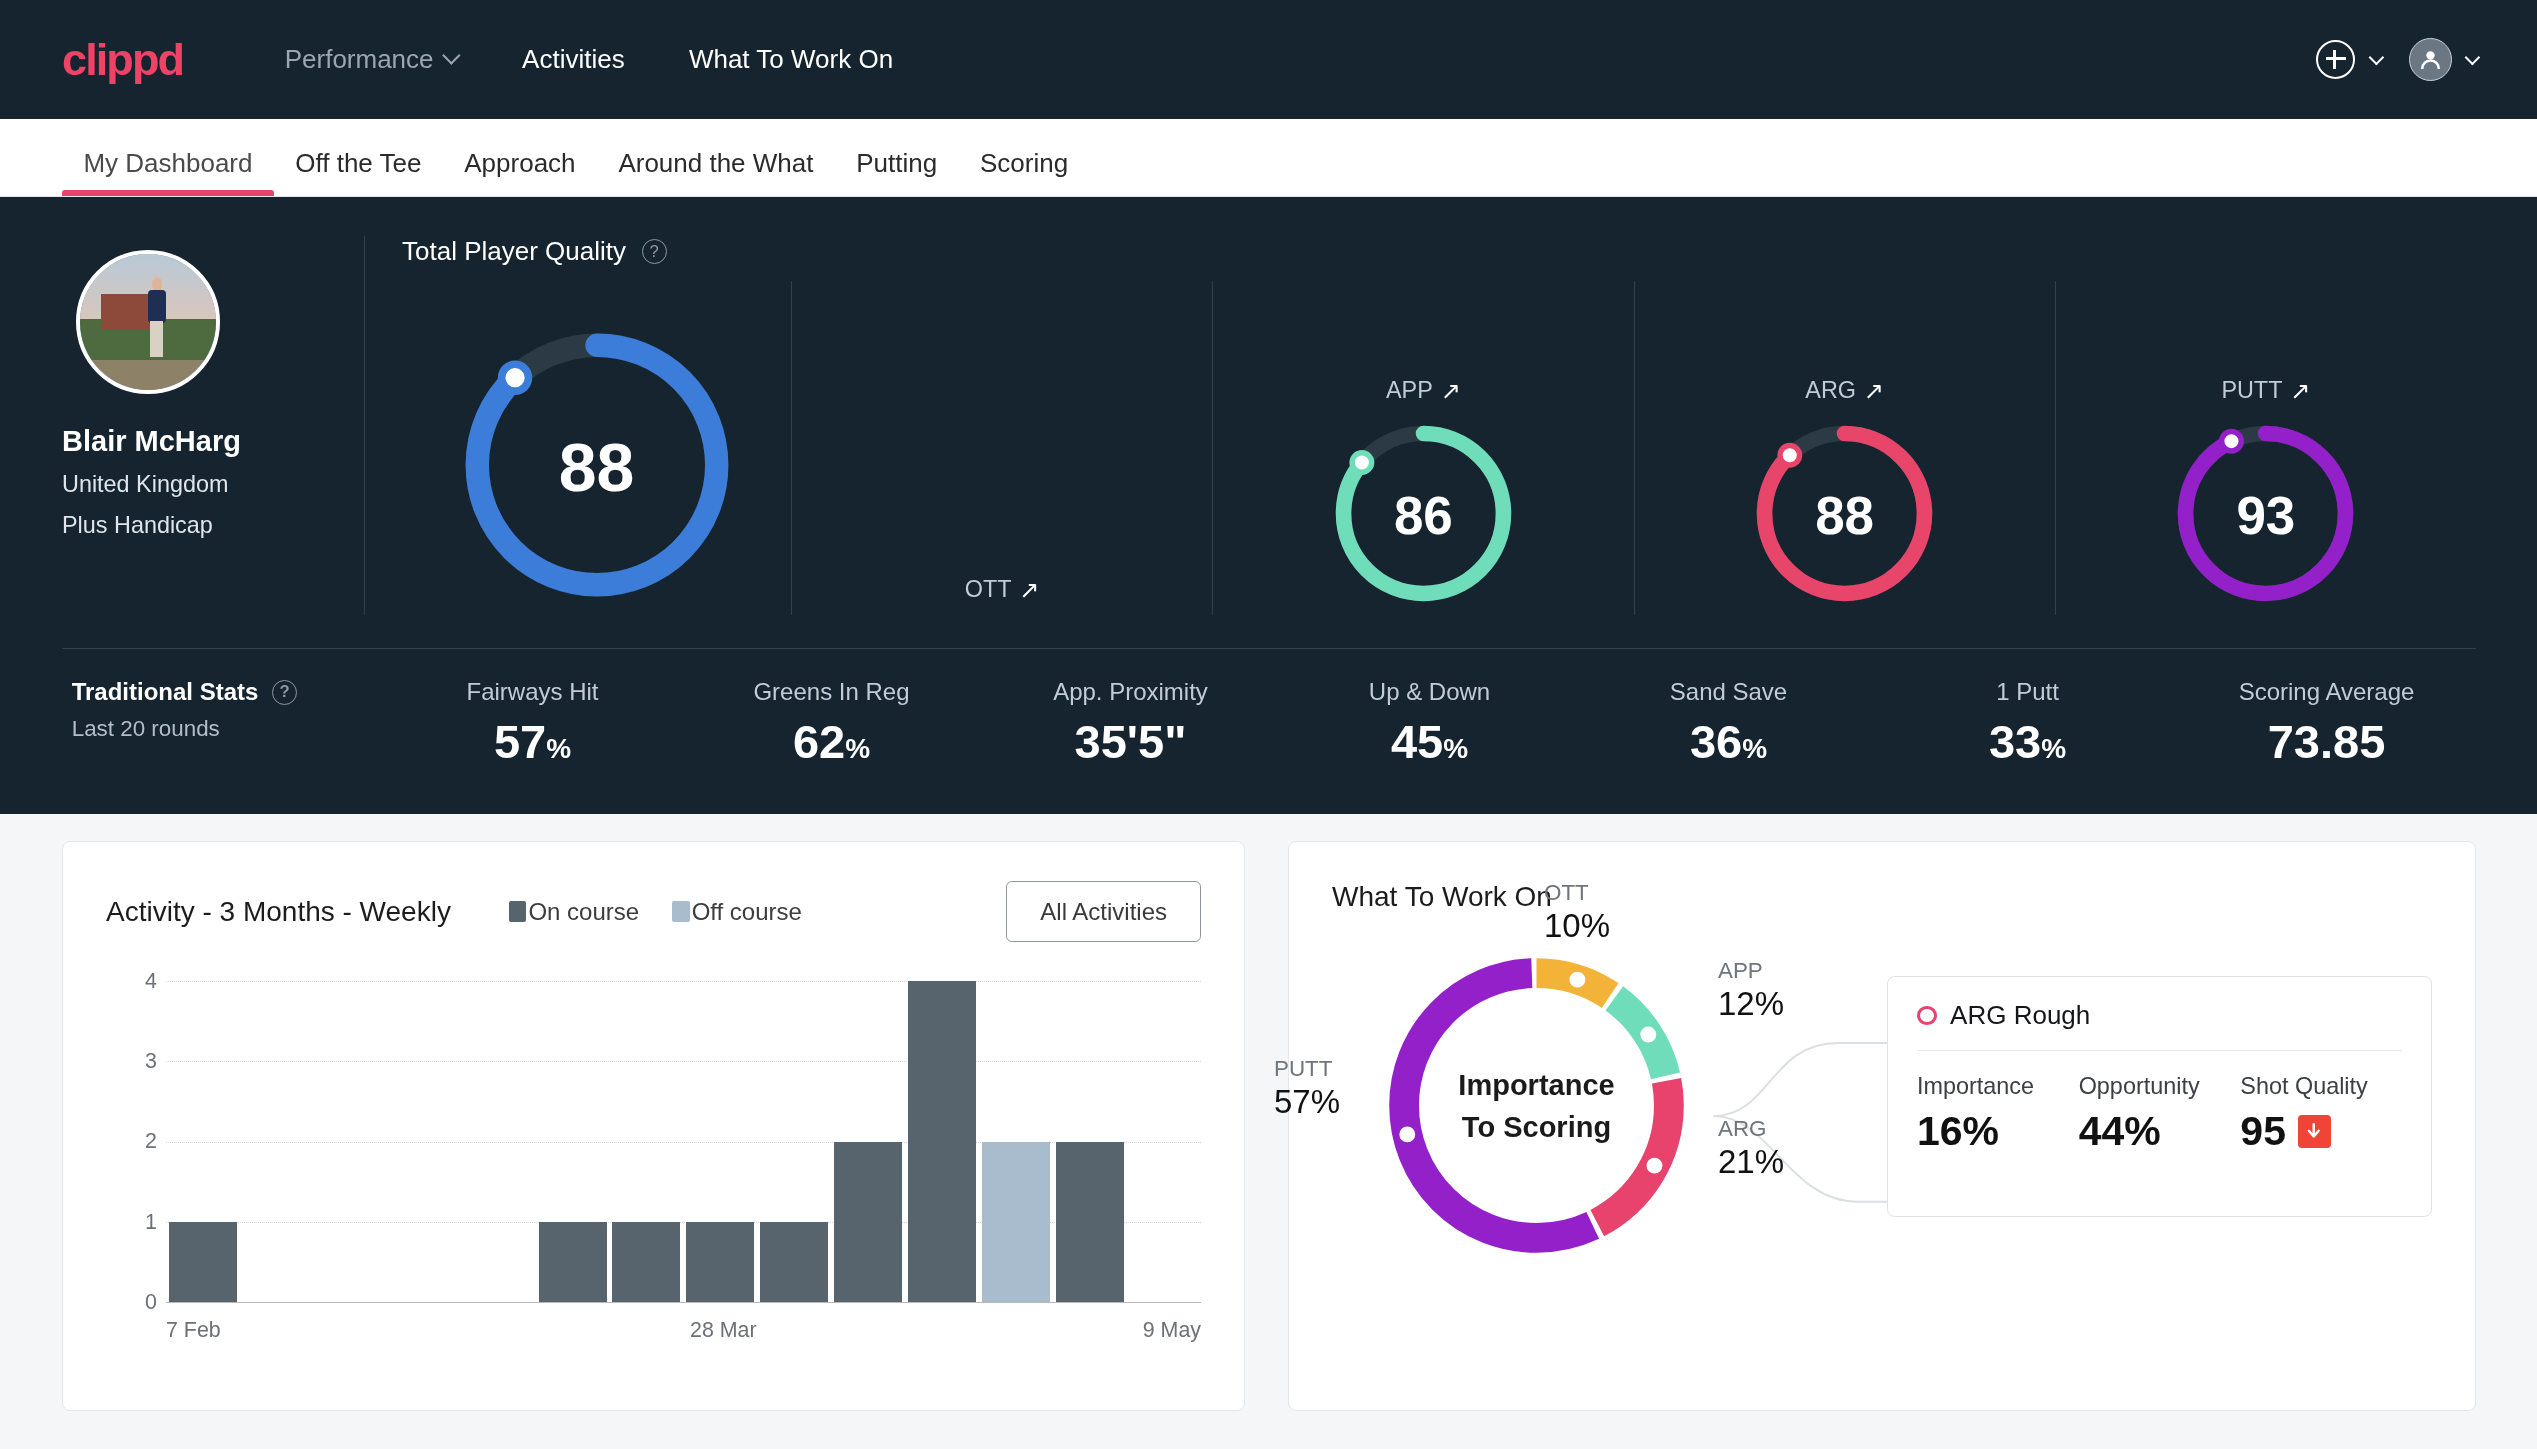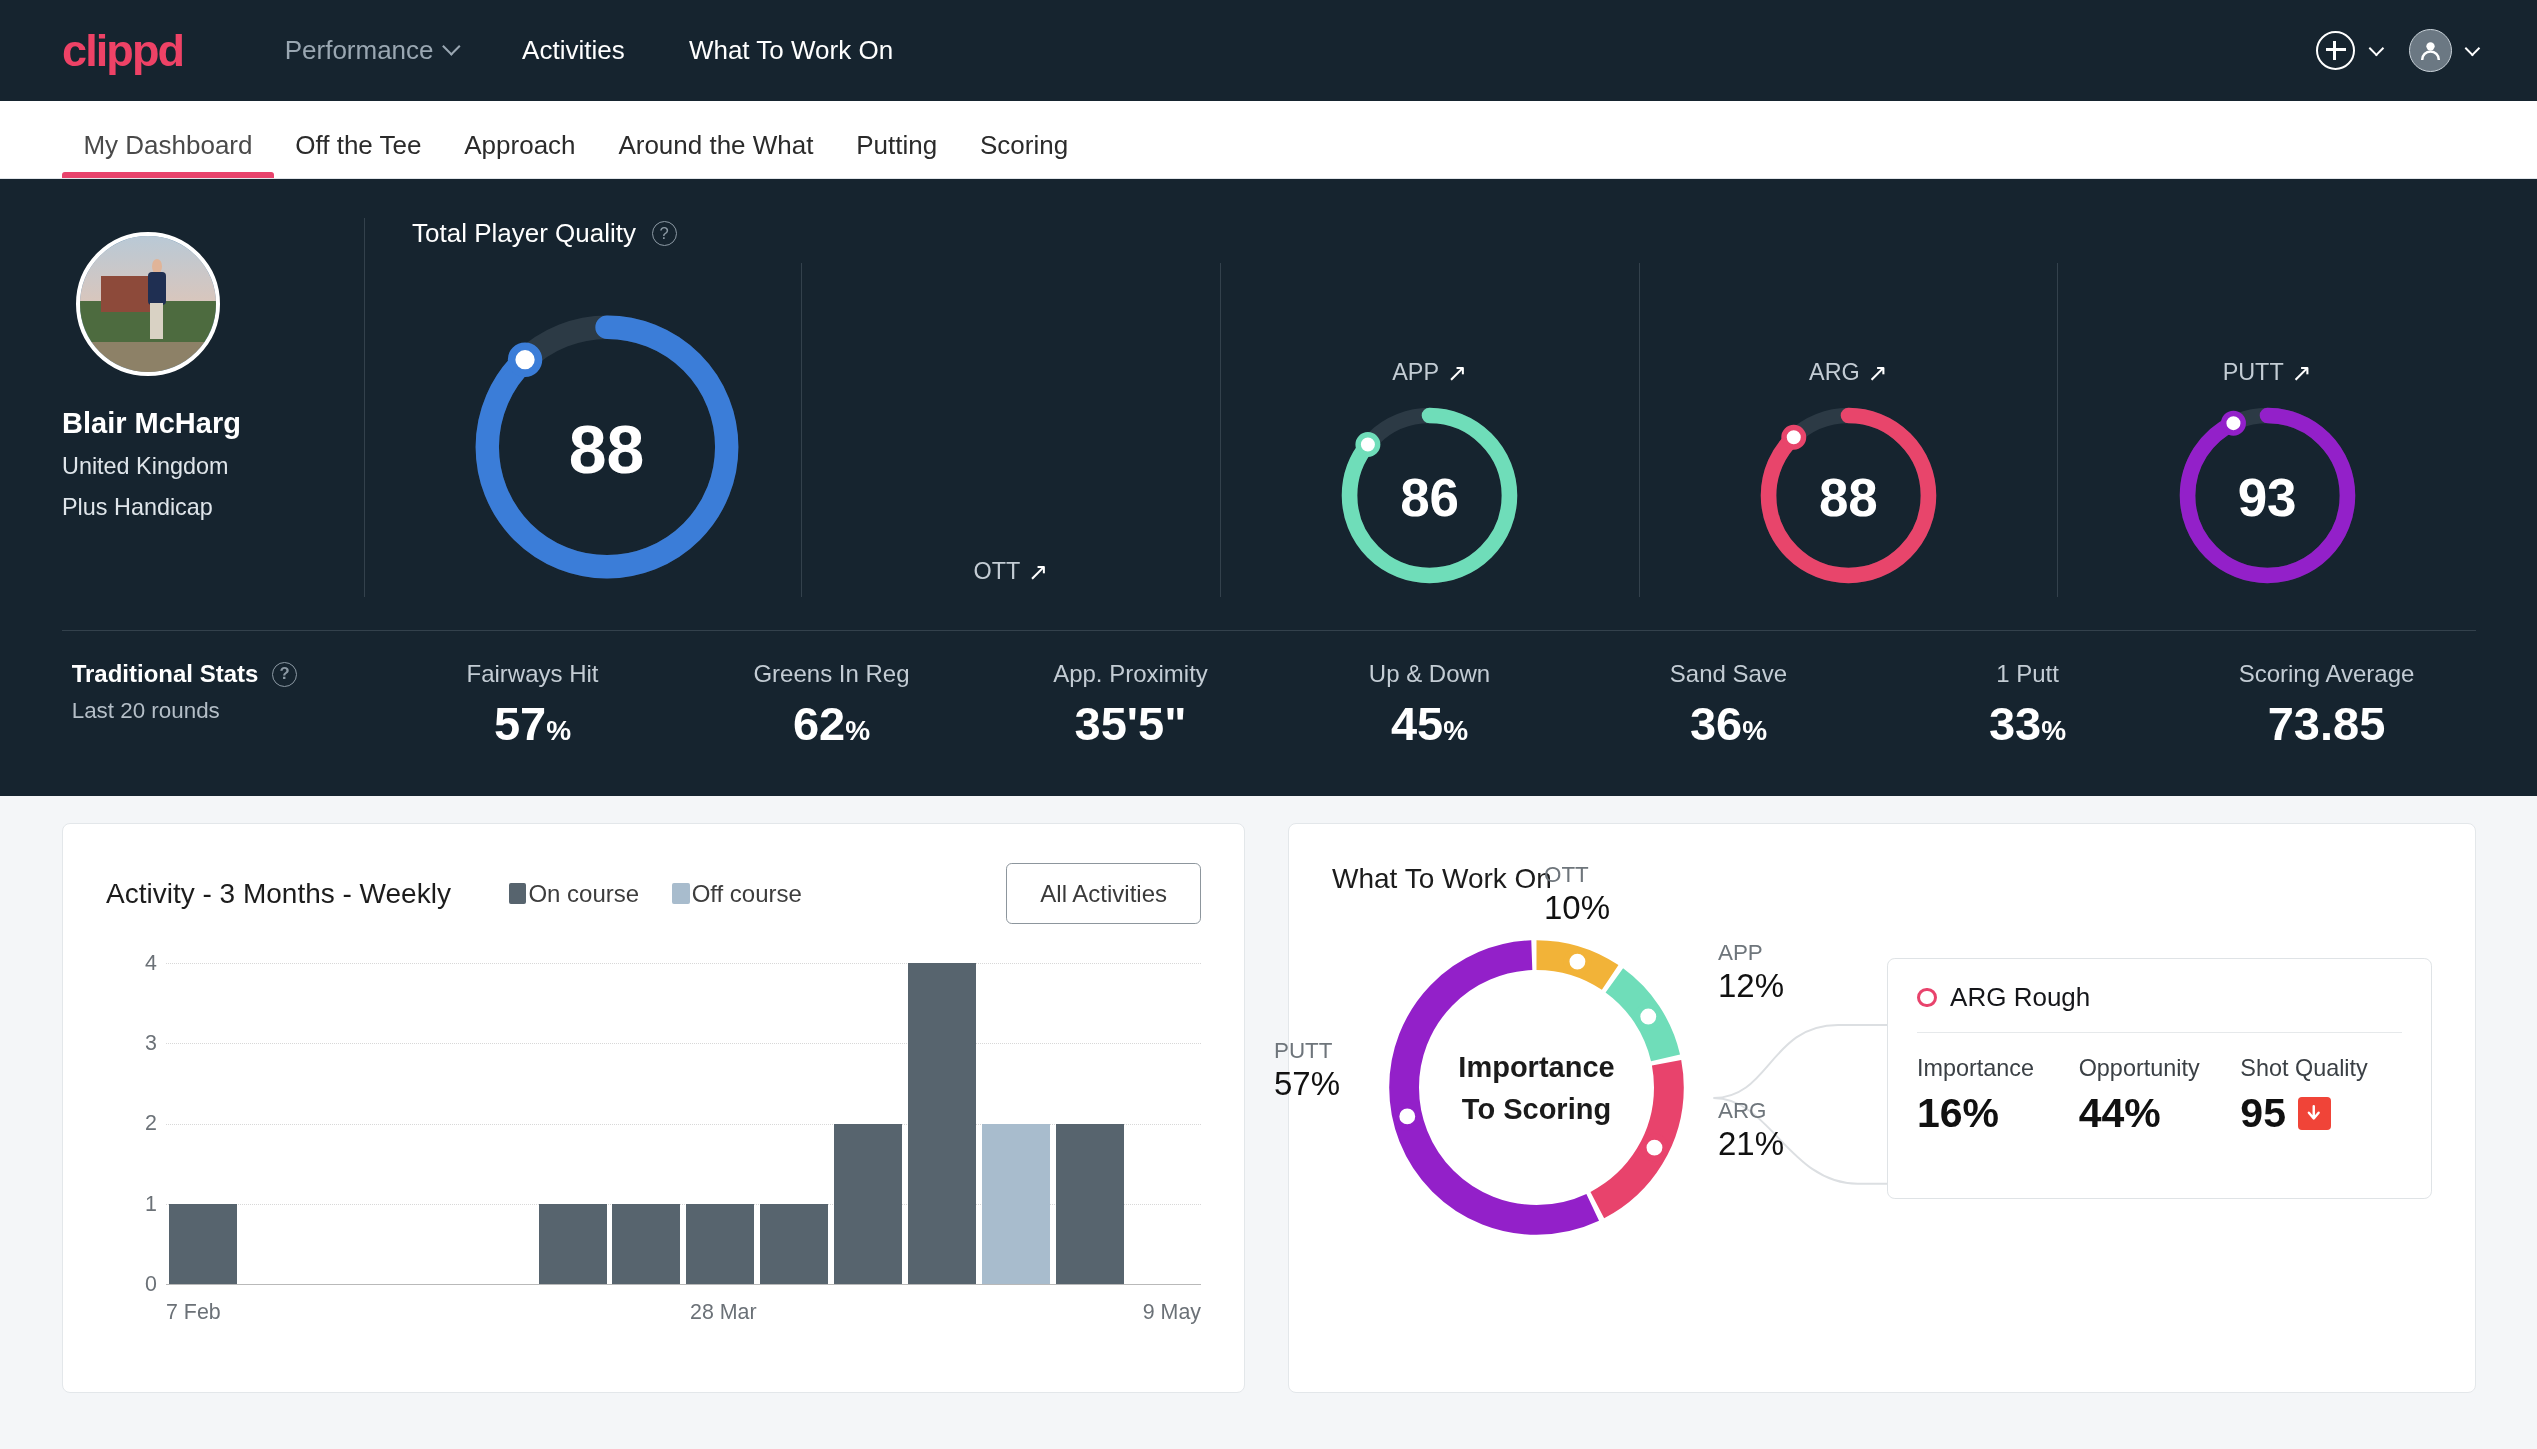--- a/index.html
+++ b/index.html
@@ -4,21 +4,21 @@
 <style>
   * { box-sizing: border-box; margin: 0; padding: 0; }
   html, body {
     width: 2538px; height: 1450px;
     background: #f4f6f8;
     font-family: "Liberation Sans", sans-serif;
     overflow: hidden;
   }
   
   .topbar {
-    height: 101px; background: #16242f;
+    height: 119px; background: #16242f;
     display: flex; align-items: center; padding: 0 62px;
   }
   .logo { font-size: 45px; font-weight: bold; color: #ee4266; letter-spacing: -1.9px; }
   .topnav { display: flex; align-items: center; margin-left: 88px; gap: 37px; }
   .topnav-item {
     font-size: 26px; color: #ffffff; display: flex; align-items: center; gap: 11.7px;
     padding: 9.7px 13.6px; cursor: pointer; white-space: nowrap;
   }
   .topnav-item.muted { color: #9aa7b2; }
   .chev { width: 12.7px; height: 12.7px; border-right: 2.9px solid currentColor; border-bottom: 2.9px solid currentColor;
@@ -67,21 +67,21 @@
   .ph-grass { position:absolute; left:0; right:0; top:48%; height:30%; background:#4d6b3f; }
   .ph-wall { position:absolute; left:0; right:0; bottom:0; height:22%; background:#8d8167; }
   .ph-bldg { position:absolute; left:16%; top:30%; width:36%; height:26%; background:#8d4a3a; }
   .ph-person { position:absolute; left:48%; top:16%; width:18%; height:60%; }
   .ph-person .torso { position:absolute; left:12%; top:18%; width:74%; height:40%; background:#1f2f52; border-radius:3.9px;}
   .ph-person .legs { position:absolute; left:20%; top:56%; width:56%; height:44%; background:#d9d2c4; }
   .ph-person .head { position:absolute; left:28%; top:2%; width:42%; height:18%; background:#e0b498; border-radius:50%; }
   .pname { color:#fff; font-size:29px; font-weight:bold; margin-top: 31px; }
   .pmeta { color:#dfe5ea; font-size:23.4px; margin-top: 13.6px; }
 
-  .tpq-wrap { flex: 1; border-left: 1px solid #33414c; padding-left: 47px; }
+  .tpq-wrap { flex: 1; border-left: 1px solid #33414c; padding-left: 37px; }
   .tpq-head { display:flex; align-items:center; gap: 15.6px; }
   .tpq-title { color:#fff; font-size:26px; }
   .help {
     width:25px; height:25px; border-radius:50%; border:1.9px solid #8c99a4; color:#8c99a4;
     font-size:16.6px; display:flex; align-items:center; justify-content:center; cursor:pointer;
   }
   .gauges { display:flex; align-items:center; margin-top: 13.6px; }
   .gauge-cell { display:flex; flex-direction:column; align-items:center; justify-content:flex-end; }
   .gauge-cell.sub { flex:1; border-left: 1px solid #33414c; padding: 0 9.7px; align-self: stretch; }
   .gauge-label { color:#c3ccd4; font-size:23.4px; margin-bottom: 11.7px; display:flex; align-items:center; gap:7.8px; }

